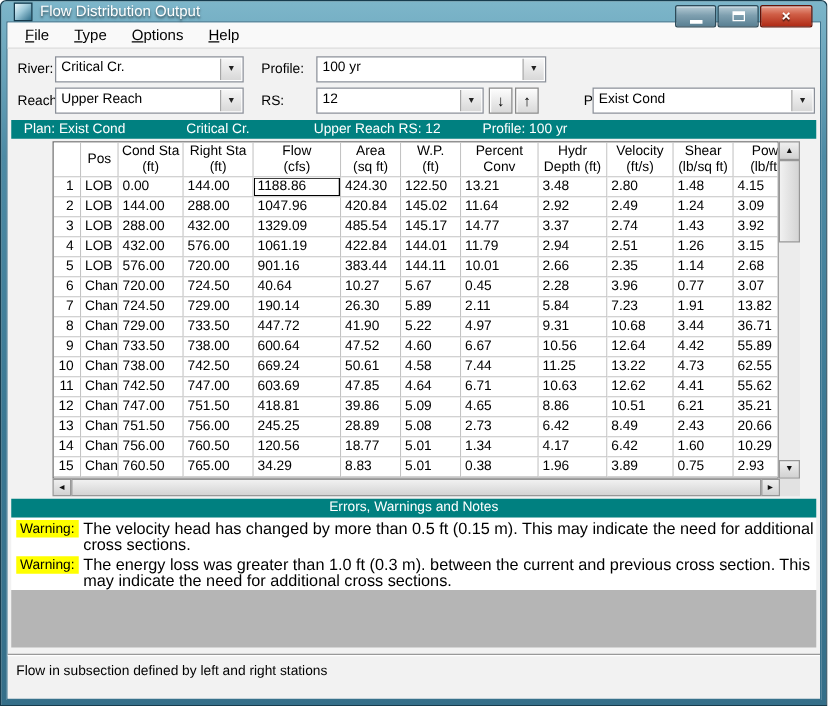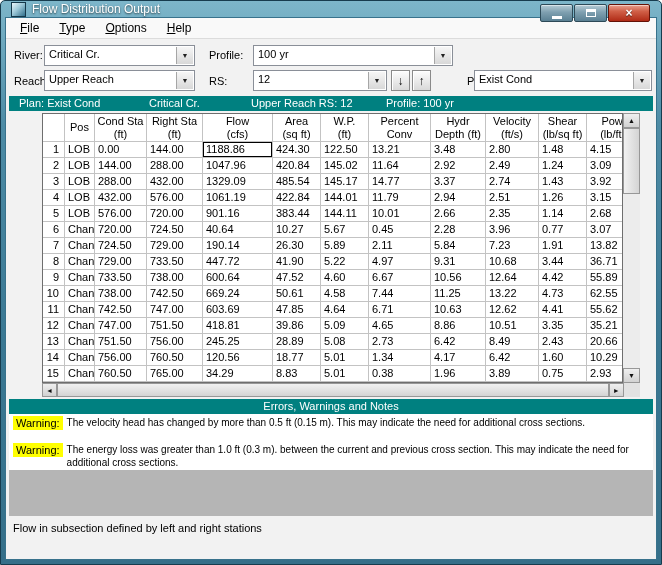--- a/index.html
+++ b/index.html
@@ -77,25 +77,25 @@
   .htrack { flex:1; position:relative; }
   .hthumb { position:absolute; left:0; top:0; bottom:0; width:100%;
             background:linear-gradient(#f1f1f1,#d4d4d4); border:1px solid #979797; }
   .corner { width:17px; height:14px; background:#e2e2e2; }
 
   
   .warnings { flex:none; margin:0 3px; background:#fff; }
   .warnrow { display:flex; padding:1px 2px; min-height:27px; }
   .warnlabel { background:#ffff00; color:#000; font-size:11px; padding:0 3px; height:14px; line-height:14px;
                margin:1px 4px 0 2px; flex:none; }
-  .warntext { font-size:10px; line-height:13px; flex:1; padding-top:1px; color:#000; }
+  .warntext { font-size:13px; line-height:13px; flex:1; padding-top:1px; color:#000; }
 
   .grayblock { flex:none; height:46px; margin:0 3px; background:#b5b5b5; }
 
-  .statusarea { flex:1; display:flex; }
+  .statusarea { flex:1; display:flex; flex-direction:column; }
   .status-sep { margin-top:5px; border-top:1px solid #999; border-bottom:1px solid #fff; }
   .status-text { font-size:11px; padding:6px 0 0 7px; color:#000; }
 </style>
 </head>
 <body>
 
 <div class="window">
 
   <div class="titlebar">
     <div class="app-icon"></div>
@@ -122,21 +122,21 @@
       <span class="menu-item"><span class="u">H</span><span>elp</span></span>
     </div>
 
     <div class="controls">
       <span class="lbl" style="left:8px; top:10px;">River:</span>
       <div class="combo" style="left:38px; top:6px; width:151px;">
         <span class="val">Critical Cr.</span>
         <span class="dd">▼</span>
       </div>
       <span class="lbl" style="left:203px; top:10px;">Profile:</span>
-      <div class="combo" style="left:247px; top:6px; width:200px;padding-left:12px;">
+      <div class="combo" style="left:247px; top:6px; width:184px;padding-left:12px;">
         <span class="val">100 yr</span>
         <span class="dd">▼</span>
       </div>
 
       <span class="lbl" style="left:8px; top:36px;">Reach</span>
       <div class="combo" style="left:38px; top:31px; width:151px;">
         <span class="val">Upper Reach</span>
         <span class="dd">▼</span>
       </div>
       <span class="lbl" style="left:203px; top:36px;">RS:</span>
@@ -393,21 +393,21 @@
                   <td class="rownum">12</td>
                   <td>Chan</td>
                   <td>747.00</td>
                   <td>751.50</td>
                   <td>418.81</td>
                   <td>39.86</td>
                   <td>5.09</td>
                   <td>4.65</td>
                   <td>8.86</td>
                   <td>10.51</td>
-                  <td>3.35</td>
+                  <td>6.21</td>
                   <td>35.21</td>
                 </tr>
                 <tr>
                   <td class="rownum">13</td>
                   <td>Chan</td>
                   <td>751.50</td>
                   <td>756.00</td>
                   <td>245.25</td>
                   <td>28.89</td>
                   <td>5.08</td>

